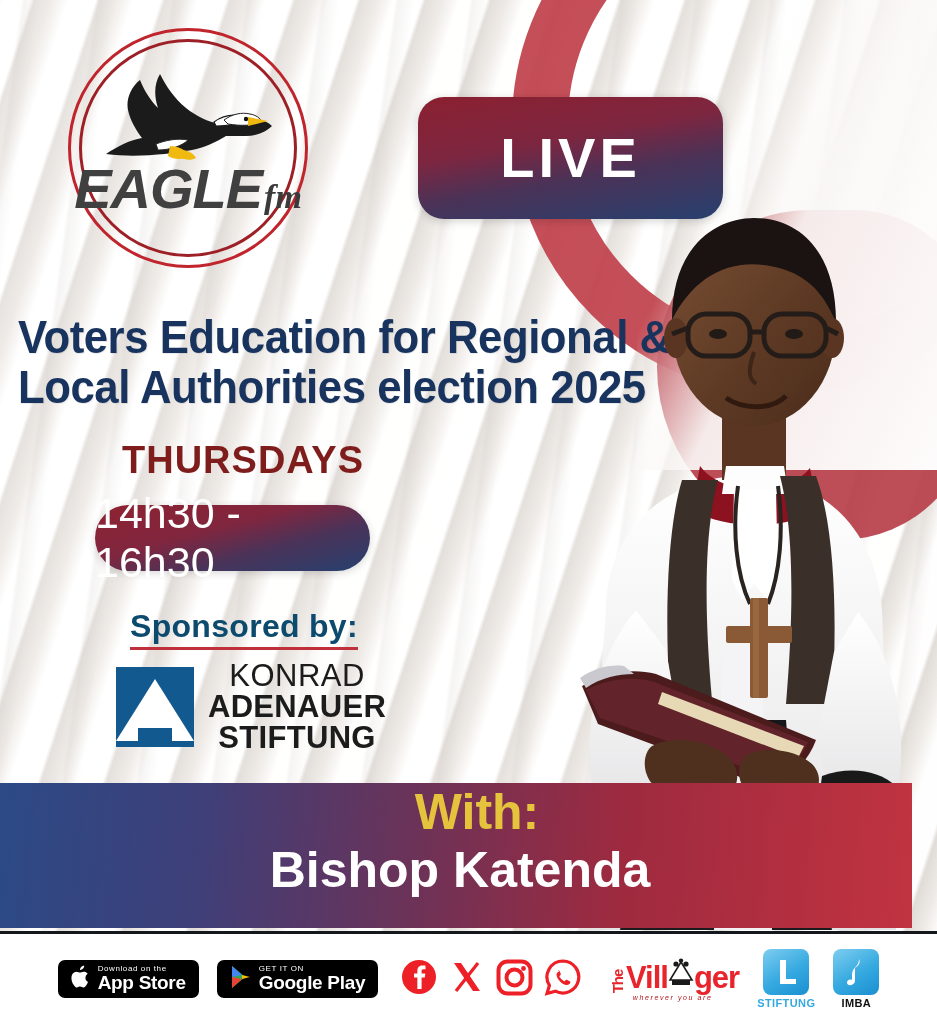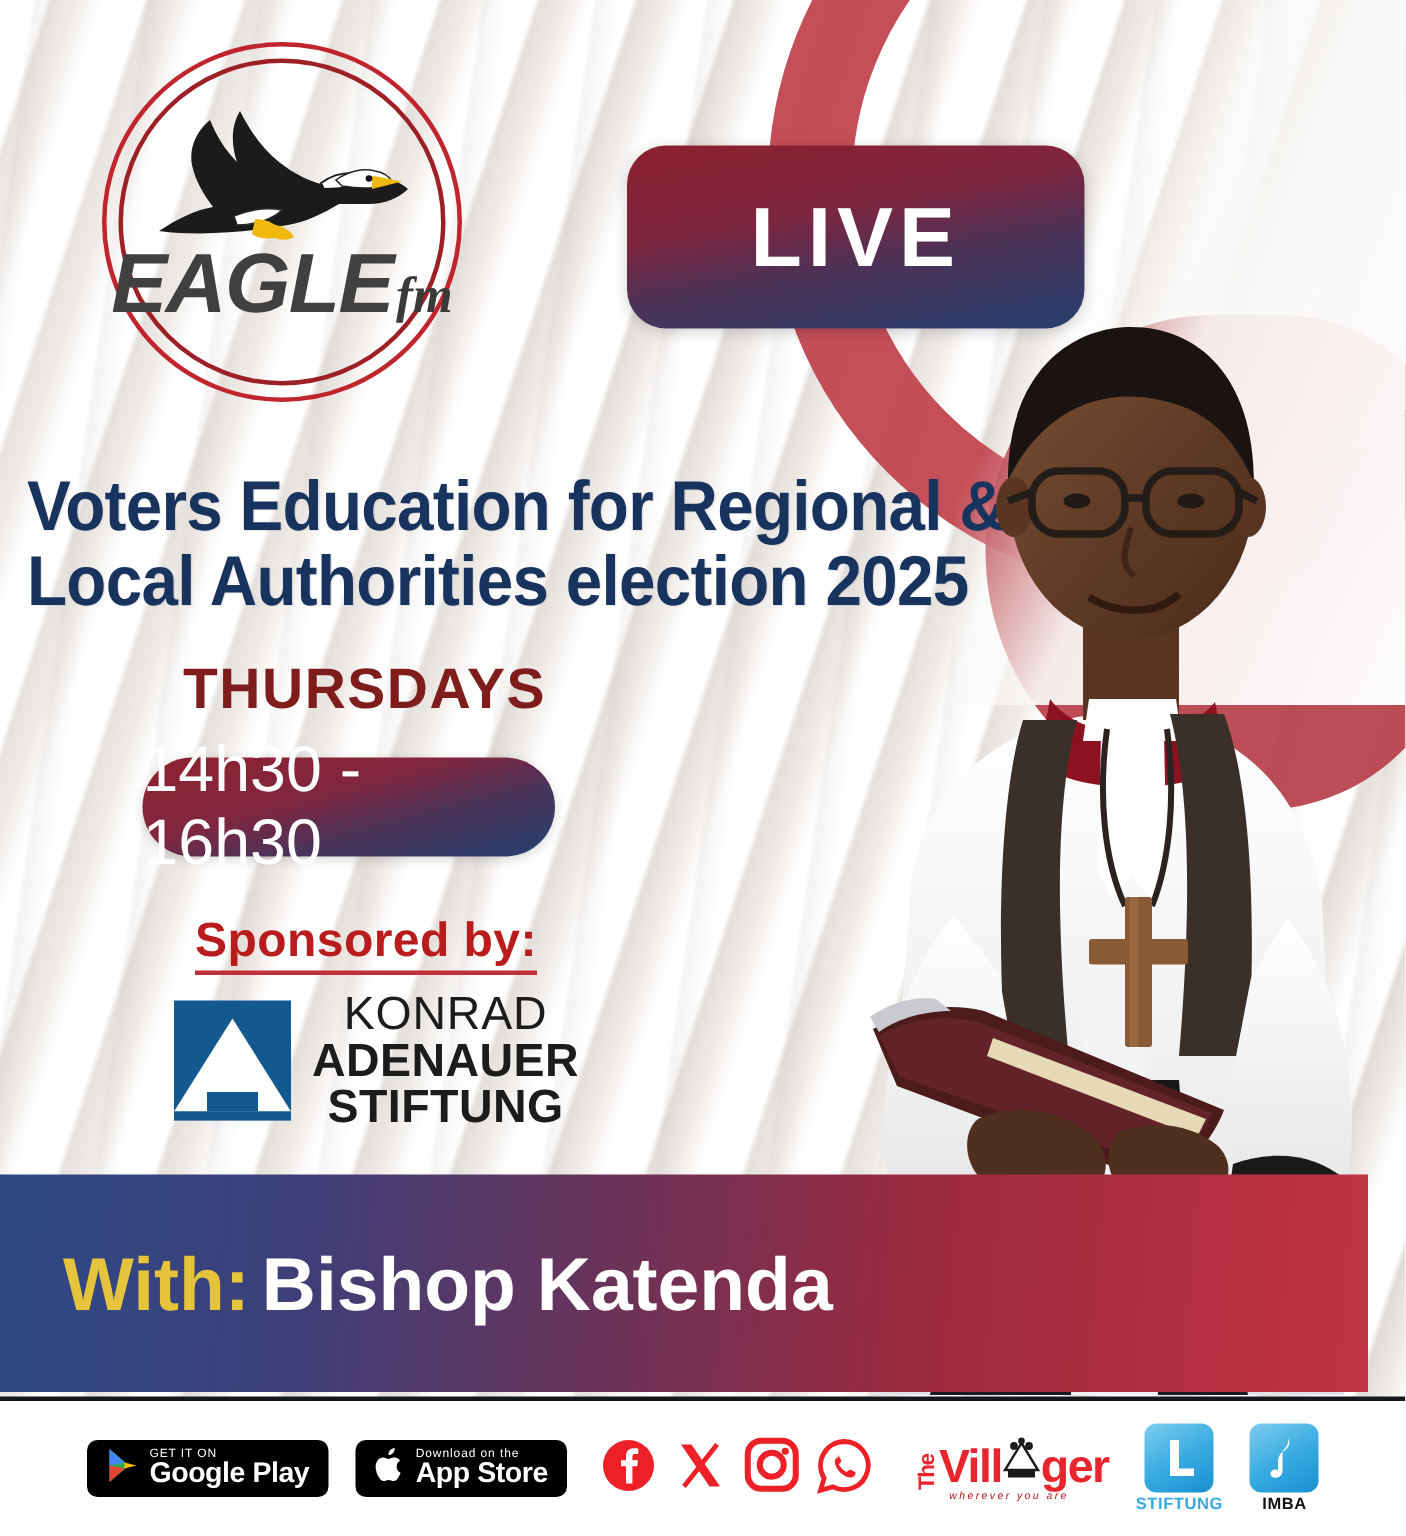--- a/index.html
+++ b/index.html
@@ -70,21 +70,21 @@
   .days{position:absolute;left:122px;top:439px;color:#7f1d1d;
     font-size:38px;font-weight:bold;letter-spacing:1px;}
   .time-pill{position:absolute;left:95px;top:505px;width:275px;height:66px;
     border-radius:34px;
     background:linear-gradient(165deg,#8e2230 0%,#80263f 40%,#4a3359 65%,#26406f 100%);
     display:flex;align-items:center;justify-content:center;
     box-shadow:0 2px 8px rgba(0,0,0,.16);}
   .time-pill span{color:#fff;font-size:43px;font-weight:400;letter-spacing:0px;}
 
   
-  .sponsor-label{position:absolute;left:130px;top:608px;color:#b91c1c;
+  .sponsor-label{position:absolute;left:130px;top:608px;color:#0c4a6e;
     font-size:32px;font-weight:bold;letter-spacing:.3px;}
   .sponsor-label::after{content:"";display:block;height:3px;background:#c0303a;
     margin-top:2px;}
   .kas{position:absolute;left:116px;top:660px;display:flex;align-items:center;gap:14px;}
   .kas-mark{position:relative;width:78px;height:80px;background:#12598f;overflow:hidden;}
   .kas-mark .cut{position:absolute;width:0;height:0;
     border-left:39px solid transparent;border-right:39px solid transparent;
     border-bottom:62px solid #fff;left:0;bottom:6px;}
   .kas-mark .bar{position:absolute;left:22px;bottom:6px;width:34px;height:13px;background:#12598f;}
   .kas-mark .base{position:absolute;left:0;bottom:0;width:100%;height:6px;background:#12598f;}
@@ -93,21 +93,21 @@
   .kas-txt .l2{font-size:31px;font-weight:bold;letter-spacing:.3px;}
   .kas-txt .l3{font-size:31px;font-weight:bold;letter-spacing:.3px;}
 
   
   .bishop{position:absolute;left:486px;top:180px;width:451px;height:750px;}
   .bishop svg{display:block;width:100%;height:100%;}
 
   
   .host-banner{position:absolute;left:0;top:783px;width:912px;height:145px;
     background:linear-gradient(95deg,#2c4a86 0%,#3e3f79 22%,#6d3257 46%,#9e2a3f 68%,#c13340 100%);
-    display:flex;align-items:center;}
+    display:flex;align-items:center;flex-direction:column;}
   .host-banner .with{color:#e5c33c;font-size:50px;font-weight:bold;margin-left:42px;}
   .host-banner .name{color:#fff;font-size:50px;font-weight:bold;margin-left:8px;}
 
   
   .footer{position:absolute;left:0;bottom:0;width:937px;height:90px;background:#fff;
     border-top:3px solid #14181d;
     display:flex;align-items:center;justify-content:center;gap:18px;}
   .store-badge{background:#000;border-radius:7px;display:flex;align-items:center;
     gap:7px;padding:7px 13px;height:38px;box-sizing:border-box;}
   .store-badge .txt{line-height:1.05;color:#fff;}
@@ -289,44 +289,44 @@
 
   <div class="host-banner">
     <span class="with">With:</span>
     <span class="name">Bishop Katenda</span>
   </div>
 
   <div class="footer">
 
     <div class="store-badge">
       <span>
+        <svg width="20" height="24" viewBox="0 0 20 24">
+          <path d="M14.5 12.6c0-2.6 2.1-3.8 2.2-3.9-1.2-1.8-3.1-2-3.8-2-1.6-.2-3.1.9-3.9.9-.8 0-2.1-.9-3.4-.9-1.8 0-3.4 1-4.3 2.6-1.8 3.2-.5 7.9 1.3 10.5.9 1.3 1.9 2.7 3.2 2.6 1.3-.05 1.8-.8 3.3-.8s2 .8 3.4.8c1.4 0 2.3-1.3 3.1-2.6.98-1.5 1.4-3 1.4-3.05-.03-.02-2.6-1-2.6-4.1z" fill="#fff"></path>
+          <path d="M12.1 3.6c.7-.85 1.2-2 1-3.2-1 .05-2.3.7-3 1.5-.65.75-1.25 1.95-1.1 3.1 1.15.1 2.3-.6 3.1-1.4z" fill="#fff"></path>
+        </svg>
+      </span>
+      <span class="txt">
+        <span class="small">Download on the</span>
+        <span class="big">App Store</span>
+      </span>
+    </div>
+
+    <div class="store-badge">
+      <span>
         <svg width="22" height="24" viewBox="0 0 22 24">
           <path d="M2 1 L15 12 L2 23 Z" fill="#34a853"></path>
           <path d="M2 1 L15 12 L2 23 Z" fill="none"></path>
           <path d="M2 1 L12 10 L2 12 Z" fill="#4285f4"></path>
           <path d="M2 12 L12 14 L2 23 Z" fill="#ea4335"></path>
           <path d="M12 10 L20 12 L12 14 Z" fill="#fbbc04"></path>
         </svg>
       </span>
       <span class="txt">
         <span class="small">GET IT ON</span>
         <span class="big">Google Play</span>
-      </span>
-    </div>
-
-    <div class="store-badge">
-      <span>
-        <svg width="20" height="24" viewBox="0 0 20 24">
-          <path d="M14.5 12.6c0-2.6 2.1-3.8 2.2-3.9-1.2-1.8-3.1-2-3.8-2-1.6-.2-3.1.9-3.9.9-.8 0-2.1-.9-3.4-.9-1.8 0-3.4 1-4.3 2.6-1.8 3.2-.5 7.9 1.3 10.5.9 1.3 1.9 2.7 3.2 2.6 1.3-.05 1.8-.8 3.3-.8s2 .8 3.4.8c1.4 0 2.3-1.3 3.1-2.6.98-1.5 1.4-3 1.4-3.05-.03-.02-2.6-1-2.6-4.1z" fill="#fff"></path>
-          <path d="M12.1 3.6c.7-.85 1.2-2 1-3.2-1 .05-2.3.7-3 1.5-.65.75-1.25 1.95-1.1 3.1 1.15.1 2.3-.6 3.1-1.4z" fill="#fff"></path>
-        </svg>
-      </span>
-      <span class="txt">
-        <span class="small">Download on the</span>
-        <span class="big">App Store</span>
       </span>
     </div>
 
     <div class="socials">
       <span>
         <svg width="38" height="38" viewBox="0 0 38 38">
           <circle cx="19" cy="19" r="17" fill="#ec2026"></circle>
           <path d="M21.6 19.5h3.2l.5-4h-3.7v-2.3c0-1.1.3-1.9 1.9-1.9h2V7.7c-.35-.05-1.6-.15-3.05-.15-3 0-5.1 1.85-5.1 5.25v2.7h-3.3v4h3.3V31h4.25z" fill="#fff"></path>
         </svg>
       </span>

